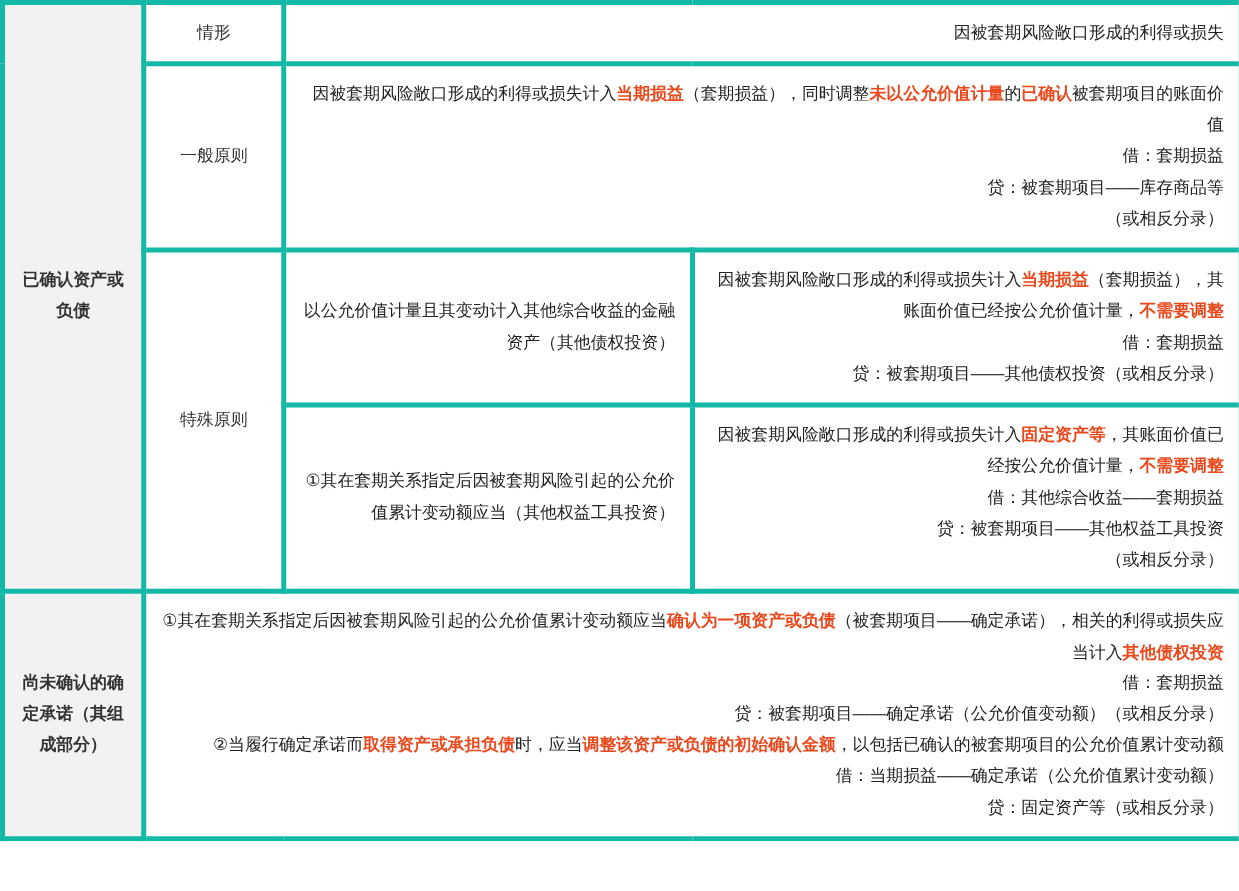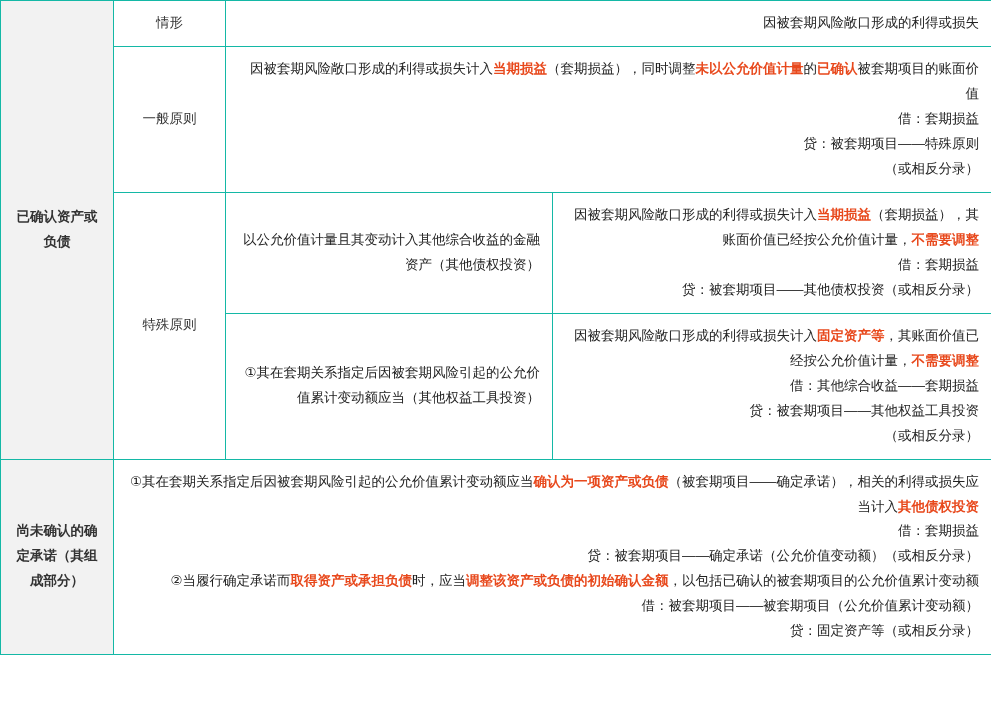--- a/index.html
+++ b/index.html
@@ -16,21 +16,21 @@
   .sheet {
     width: 991px;
     box-sizing: border-box;
   }
   table.fv-table {
     border-collapse: collapse;
     width: 991px;
     table-layout: fixed;
   }
   table.fv-table td {
-    border: 1px solid #14b8a6;
+    border: 4px solid #14b8a6;
     vertical-align: middle;
     padding: 10px 12px;
     line-height: 1.85;
     word-break: break-all;
   }
   .col-a { width: 113px; }
   .col-b { width: 112px; }
   .col-c { width: 327px; }
   .col-d { width: 439px; }
 
@@ -84,21 +84,21 @@
         <td class="head-cell mid-align" rowspan="4">已确认资产或负债</td>
         <td class="sub-cell mid-align">情形</td>
         <td class="body-cell mid-align" colspan="2">因被套期风险敞口形成的利得或损失</td>
       </tr>
 
       <tr>
         <td class="sub-cell mid-align">一般原则</td>
         <td class="body-cell top-align" colspan="2">
           <span class="para"><span>因被套期风险敞口形成的利得或损失计入</span><span class="hl-b">当期损益</span><span>（套期损益），同时调整</span><span class="hl-b">未以公允价值计量</span><span>的</span><span class="hl-b">已确认</span><span>被套期项目的账面价值</span></span>
           <span class="indent-1">借：套期损益</span>
-          <span class="indent-2">贷：被套期项目——特殊原则</span>
+          <span class="indent-2">贷：被套期项目——库存商品等</span>
           <span class="indent-2">（或相反分录）</span>
         </td>
       </tr>
 
       <tr>
         <td class="sub-cell mid-align" rowspan="2">特殊原则</td>
         <td class="body-cell mid-align">以公允价值计量且其变动计入其他综合收益的金融资产（其他债权投资）</td>
         <td class="body-cell top-align">
           <span class="para"><span>因被套期风险敞口形成的利得或损失计入</span><span class="hl-b">当期损益</span><span>（套期损益），其账面价值已经按公允价值计量，</span><span class="hl-b">不需要调整</span></span>
           <span class="indent-1">借：套期损益</span>
@@ -116,19 +116,19 @@
         </td>
       </tr>
 
       <tr>
         <td class="head-cell mid-align">尚未确认的确定承诺（其组成部分）</td>
         <td class="body-cell top-align" colspan="3">
           <span class="para"><span>①其在套期关系指定后因被套期风险引起的公允价值累计变动额应当</span><span class="hl-b">确认为一项资产或负债</span><span>（被套期项目——确定承诺），相关的利得或损失应当计入</span><span class="hl-b">其他债权投资</span></span>
           <span class="indent-1">借：套期损益</span>
           <span class="indent-2">贷：被套期项目——确定承诺（公允价值变动额）（或相反分录）</span>
           <span class="para"><span>②当履行确定承诺而</span><span class="hl-b">取得资产或承担负债</span><span>时，应当</span><span class="hl-b">调整该资产或负债的初始确认金额</span><span>，以包括已确认的被套期项目的公允价值累计变动额</span></span>
-          <span class="indent-1">借：被套期项目——被套期项目（公允价值累计变动额）</span>
+          <span class="indent-1">借：当期损益——确定承诺（公允价值累计变动额）</span>
           <span class="indent-2">贷：固定资产等（或相反分录）</span>
         </td>
       </tr>
     </tbody>
   </table>
 </div>
 
 </body></html>

